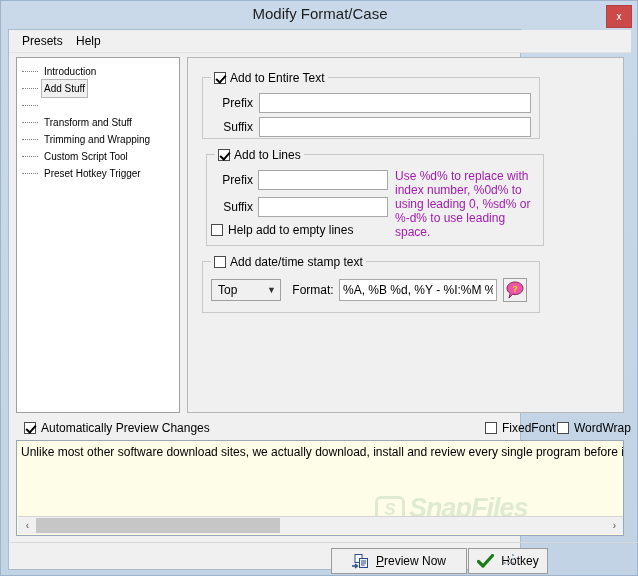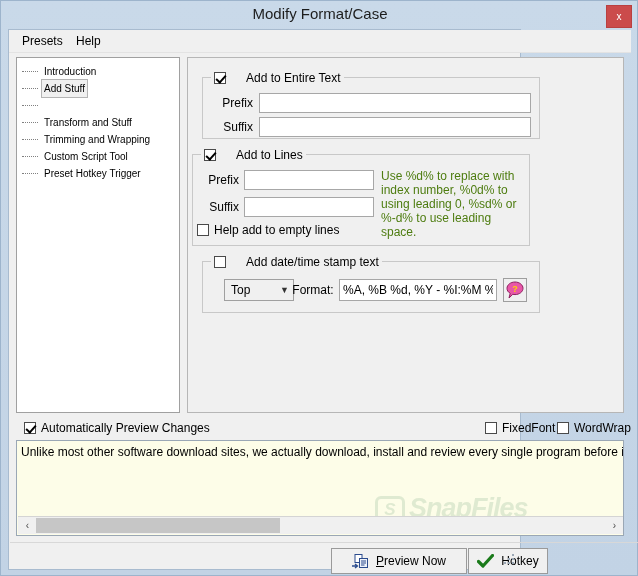--- a/index.html
+++ b/index.html
@@ -131,21 +131,21 @@
     background: #f0f0f0;
   }
   .group-check {
     position: absolute;
     left: 8px; top: -8px;
     height: 16px;
     background: #f0f0f0;
     padding: 0 3px;
     display: flex;
     align-items: center;
-    gap: 20px;
+    gap: 4px;
     font-size: 12px;
     cursor: pointer;
   }
 
   
   .cb {
     display: inline-block;
     width: 12px; height: 12px;
     box-sizing: border-box;
     background: #fff;
@@ -177,21 +177,21 @@
     font-size: 12px;
     padding: 1px 3px;
     color: #000;
     outline: none;
   }
 
   .hint {
     position: absolute;
     font-size: 12px;
     line-height: 14px;
-    color: #4d7c0f;
+    color: #a21caf;
   }
 
   .inline-check {
     position: absolute;
     display: flex;
     align-items: center;
     gap: 5px;
     font-size: 12px;
     cursor: pointer;
   }
@@ -402,42 +402,42 @@
         <div class="group-check">
           <span class="cb checked"></span>
           <span>Add to Entire Text</span>
         </div>
         <div class="fld-label" style="left:6px; top:18px; width:44px;">Prefix</div>
         <input class="txtfield" style="left: 56px; top: 15px; width: 272px; height: 20px;" value="">
         <div class="fld-label" style="left:6px; top:42px; width:44px;">Suffix</div>
         <input class="txtfield" style="left: 56px; top: 39px; width: 272px; height: 20px;" value="">
       </div>
 
-      <div class="group" style="left:4px; top:96px; width:338px; height:92px;padding-left:26px;">
+      <div class="group" style="left:18px; top:96px; width:338px; height:92px;padding-left:26px;">
         <div class="group-check">
           <span class="cb checked"></span>
           <span>Add to Lines</span>
         </div>
         <div class="fld-label" style="left:2px; top:18px; width:44px;">Prefix</div>
         <input class="txtfield" style="left: 51px; top: 15px; width: 130px; height: 20px;" value="">
         <div class="fld-label" style="left:2px; top:45px; width:44px;">Suffix</div>
         <input class="txtfield" style="left: 51px; top: 42px; width: 130px; height: 20px;" value="">
         <div class="hint" style="left:188px; top:14px; width:148px;">Use %d% to replace with index number, %0d% to using leading 0, %sd% or %-d% to use leading space.</div>
         <div class="inline-check" style="left:4px; top:68px;">
           <span class="cb"></span>
           <span>Help add to empty lines</span>
         </div>
       </div>
 
       <div class="group" style="left:14px; top:203px; width:338px; height:52px;">
         <div class="group-check">
           <span class="cb"></span>
           <span>Add date/time stamp text</span>
         </div>
-        <div class="combo" style="left:8px; top:17px; width:70px; height:22px;margin-left:13px;">
+        <div class="combo" style="left:8px; top:17px; width:70px; height:22px;">
           <span class="cval">Top</span>
           <span class="carrow">▼</span>
         </div>
         <div class="fld-label" style="left:85px; top:21px; width:50px; text-align:center;">Format:</div>
         <input class="txtfield" style="left: 136px; top: 17px; width: 158px; height: 22px;" value="%A, %B %d, %Y - %I:%M %p">
         <div class="help-btn" style="left:300px; top:16px;">
           <svg width="18" height="18" viewBox="0 0 18 18">
             <path d="M9 1 C13.4 1 17 3.8 17 7.3 C17 10.8 13.4 13.6 9 13.6 C8.2 13.6 7.5 13.5 6.8 13.3 L3 17 L4.2 12.3 C2 11.1 1 9.3 1 7.3 C1 3.8 4.6 1 9 1 Z" fill="#e857a8" stroke="#8d2060" stroke-width="1"></path>
             <text x="9" y="10.6" font-size="9" font-weight="bold" text-anchor="middle" fill="#ffd400" font-family="'Liberation Sans', sans-serif">?</text>
           </svg>

